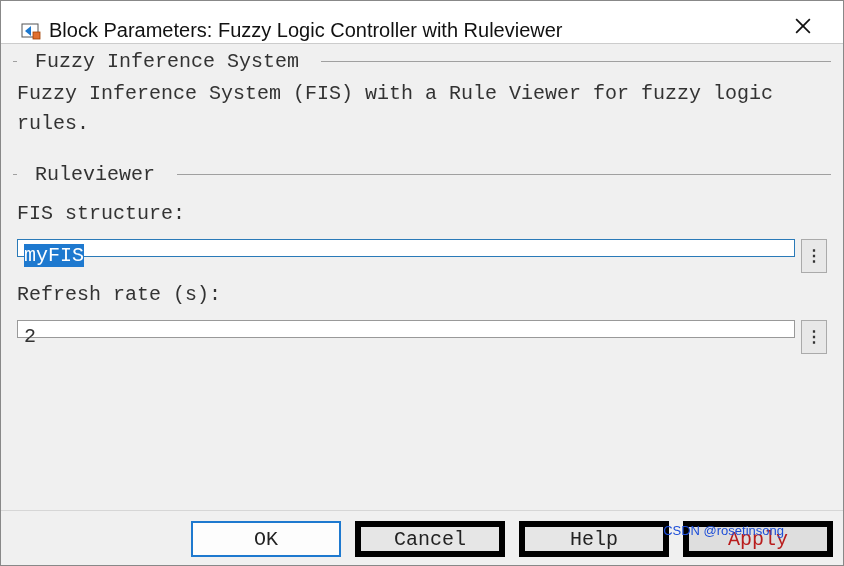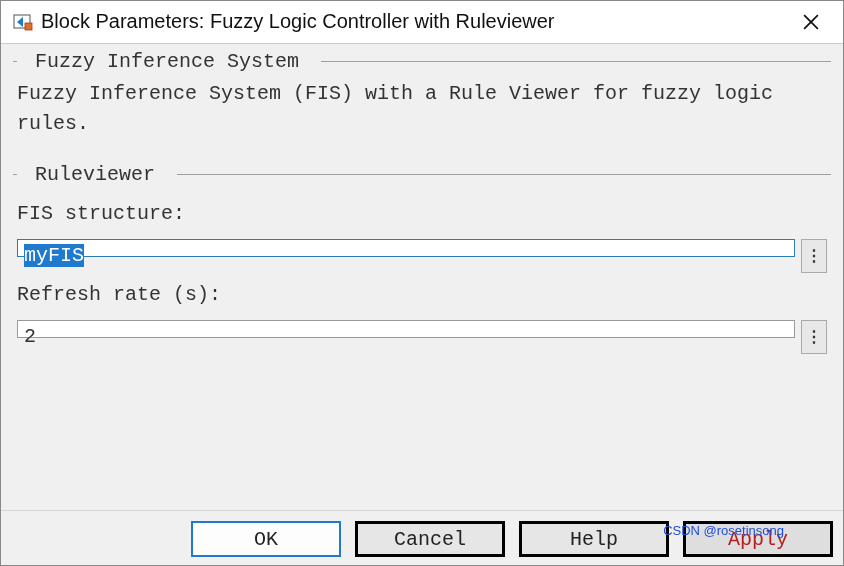--- a/index.html
+++ b/index.html
@@ -10,25 +10,25 @@
     font-family: "Consolas", "Courier New", monospace;
     font-size: 18px;
     color: #333;
     width: 844px;
     height: 566px;
     overflow: hidden;
     border: 1px solid #888;
   }
   .titlebar {
     display: flex;
-    align-items: center;
+    align-items: flex-end;
     justify-content: space-between;
     height: 42px;
     background: #fff;
-    padding: 0 12px;
+    padding: 0 20px;
     border-bottom: 1px solid transparent;
   }
   .titlebar-left {
     display: flex;
     align-items: center;
     gap: 8px;
     font-family: "Segoe UI", Arial, sans-serif;
     font-size: 20px;
     color: #111;
   }
@@ -134,21 +134,21 @@
     border-top: 1px solid #d6d6d6;
     padding: 10px 10px;
     display: flex;
     justify-content: flex-end;
     gap: 14px;
     background: #f0f0f0;
   }
   .btn {
     width: 150px;
     height: 36px;
-    border: 3px solid #000000;
+    border: 6px solid #000000;
     background: #e6e6e6;
     font-family: "Consolas", "Courier New", monospace;
     font-size: 20px;
     color: #222;
     display: flex;
     align-items: center;
     justify-content: center;
     cursor: pointer;
   }
   .btn.primary {

